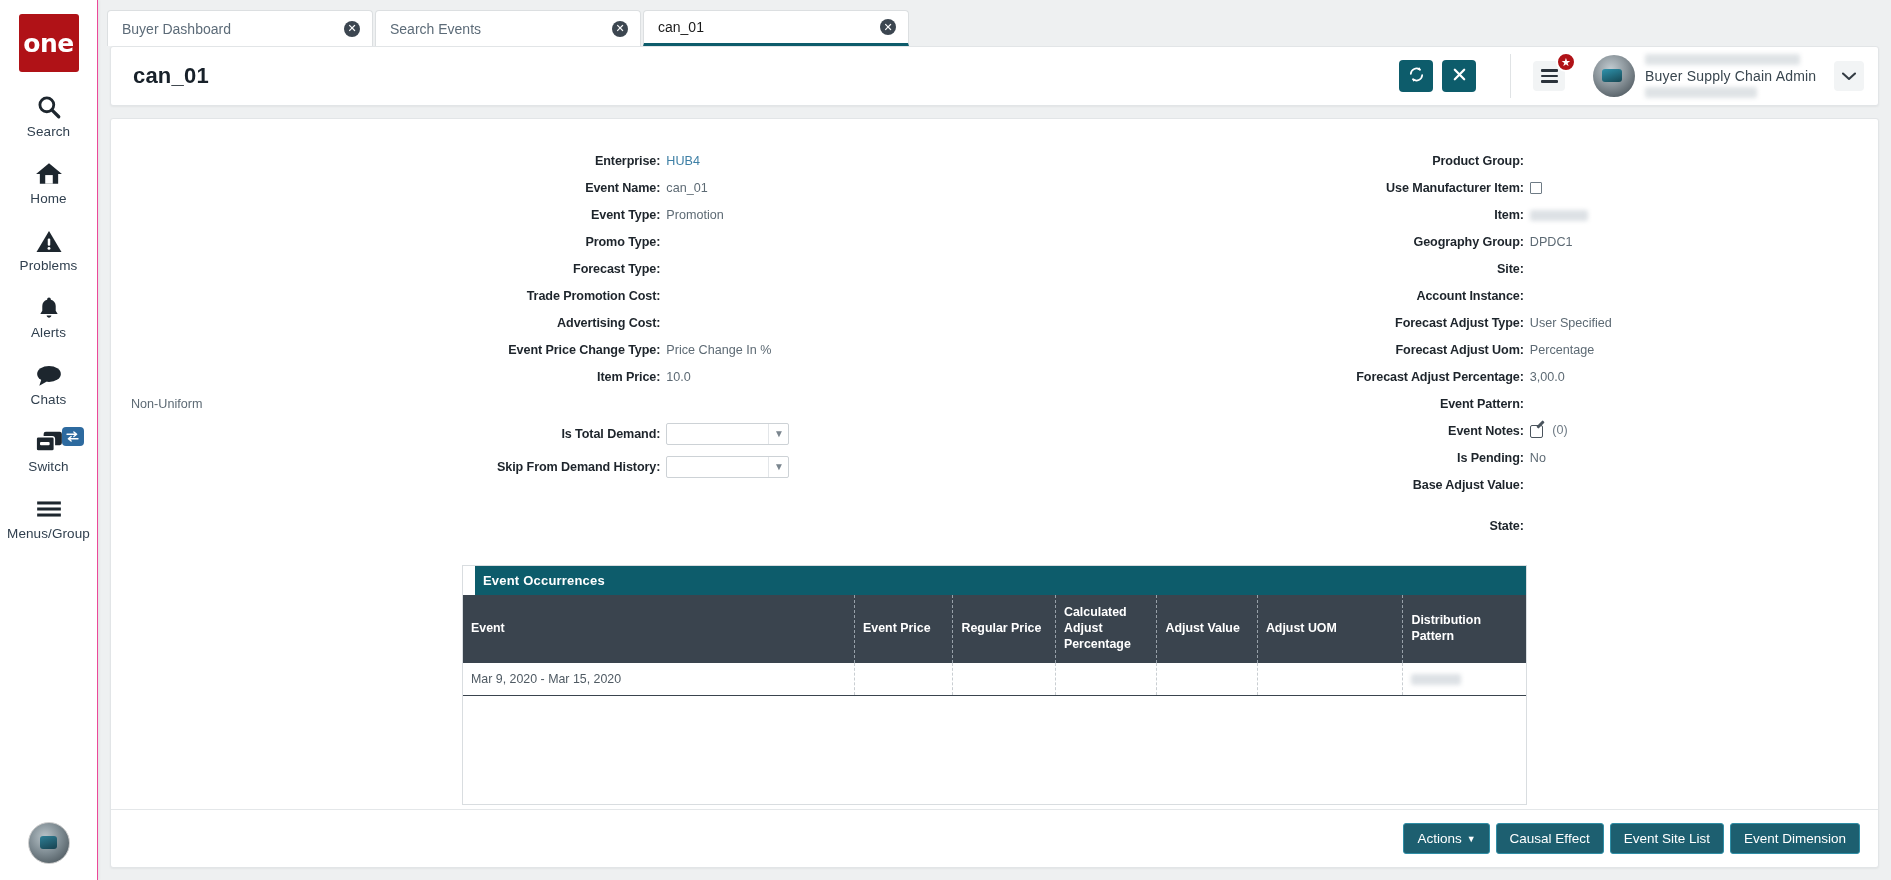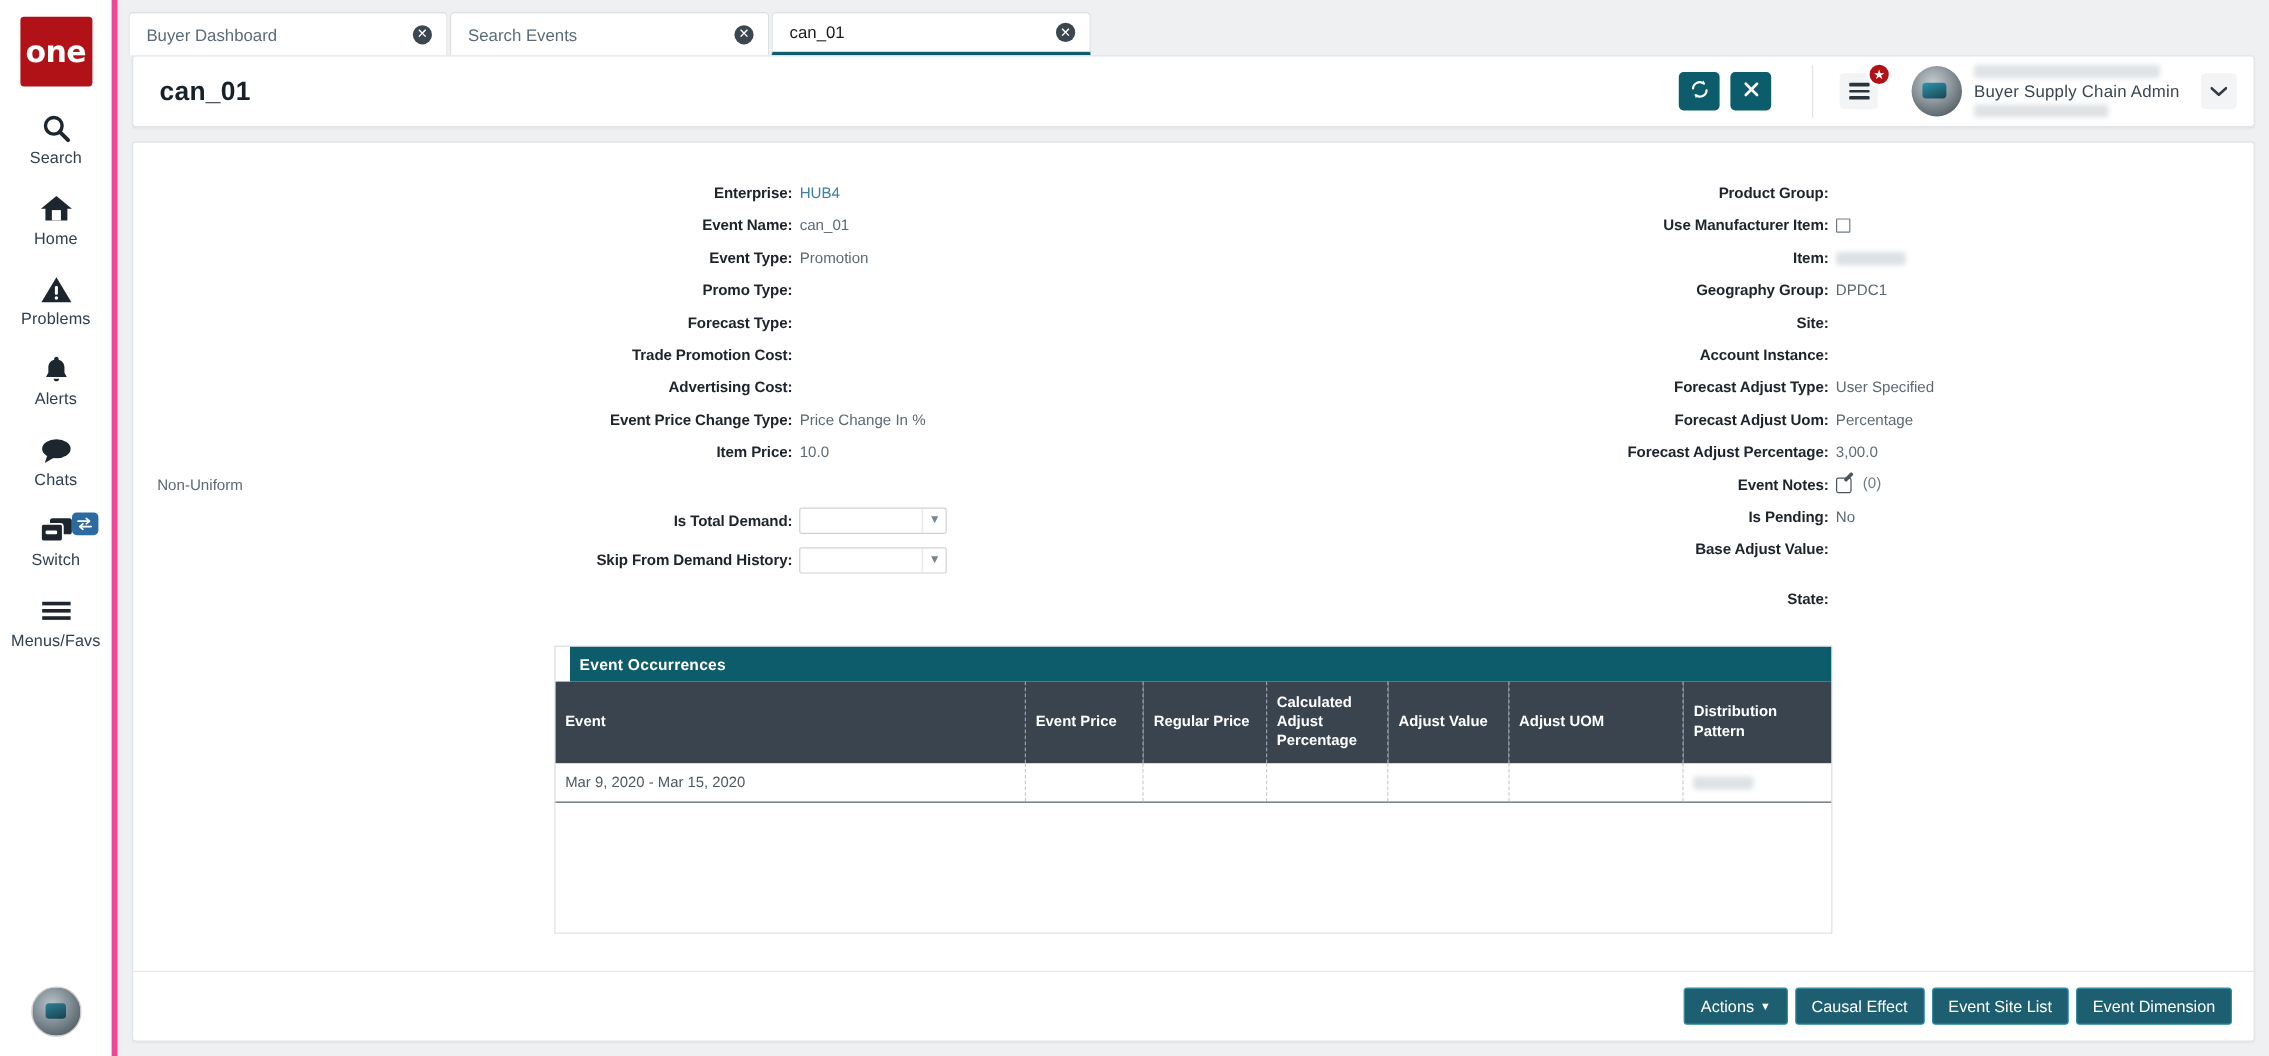--- a/index.html
+++ b/index.html
@@ -11,21 +11,21 @@
     font-family: "Liberation Sans", sans-serif;
     font-size: 13px;
     color: #2b2b2b;
   }
   #app { position: relative; width: 1891px; height: 880px; display: flex; }
 
   
   .rail {
     width: 98px; height: 880px;
     background: #ffffff;
-    border-right: 5px solid #ec4899;
+    border-right: 1px solid #ec4899;
     display: flex; flex-direction: column; align-items: center;
     flex: 0 0 98px;
     position: relative;
     box-shadow: 1px 0 3px rgba(0,0,0,.06);
   }
   .logo {
     width: 60px; height: 58px; margin-top: 14px;
     background: #b01217;
     border-radius: 3px;
     display: flex; align-items: center; justify-content: center;
@@ -294,21 +294,21 @@
     </div>
 
     <div class="rail-item">
       <span class="glyph">
         <svg width="28" height="22" viewBox="0 0 26 20">
             <rect x="2" y="3" width="22" height="2.8" fill="#1d262e"></rect>
             <rect x="2" y="8.6" width="22" height="2.8" fill="#1d262e"></rect>
             <rect x="2" y="14.2" width="22" height="2.8" fill="#1d262e"></rect>
           </svg>
       </span>
-      <span class="rl">Menus/Favs</span>
+      <span class="rl">Menus/Group</span>
     </div>
 
     <div class="rail-avatar"></div>
   </div>
 
   <div class="right">
 
     <div class="tabstrip">
       <div class="tab">
         <span>Buyer Dashboard</span>
@@ -469,20 +469,24 @@
                 <div class="flabel">Forecast Adjust Type:</div>
                 <div class="fval dark">User Specified</div>
               </div>
               <div class="frow">
                 <div class="flabel">Forecast Adjust Uom:</div>
                 <div class="fval dark">Percentage</div>
               </div>
               <div class="frow">
                 <div class="flabel">Forecast Adjust Percentage:</div>
                 <div class="fval dark">3,00.0</div>
+              </div>
+              <div class="frow">
+                <div class="flabel">Event Pattern:</div>
+                <div class="fval dark"></div>
               </div>
               <div class="frow">
                 <div class="flabel">Event Notes:</div>
                 <div class="fval">
                   <span class="noteicon"></span>
                   <span class="dark" style="margin-left:6px;color:#6f7b85">(0)</span>
                 </div>
               </div>
               <div class="frow">
                 <div class="flabel">Is Pending:</div>

